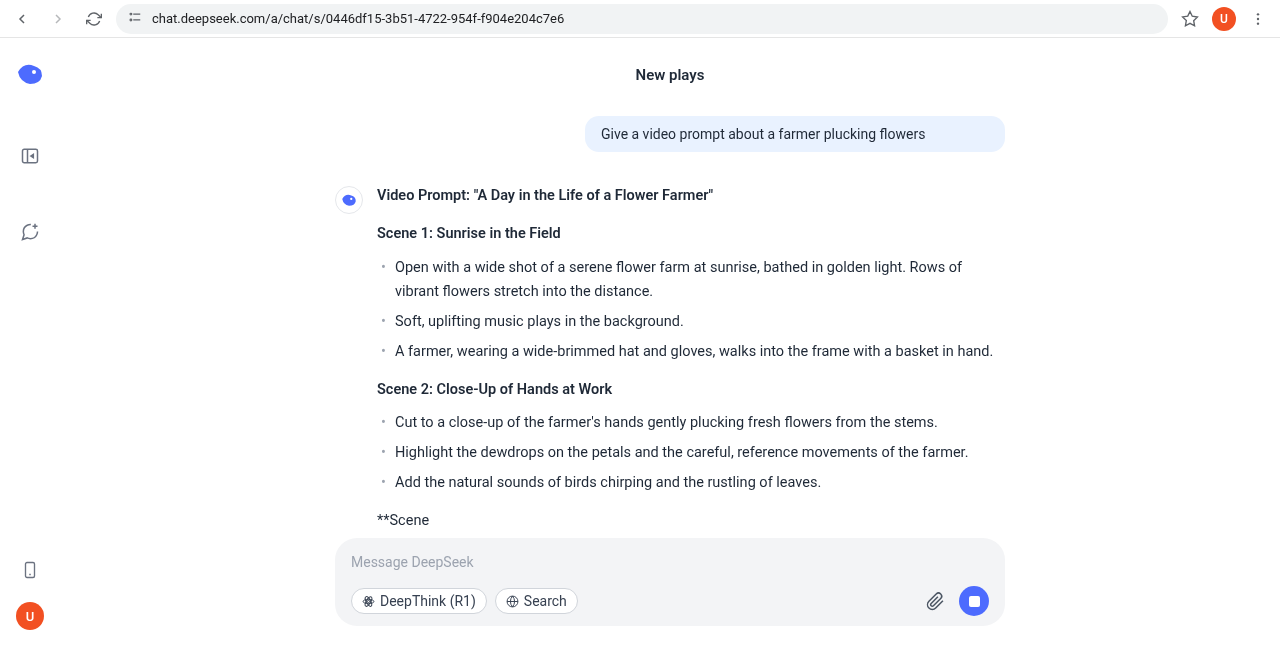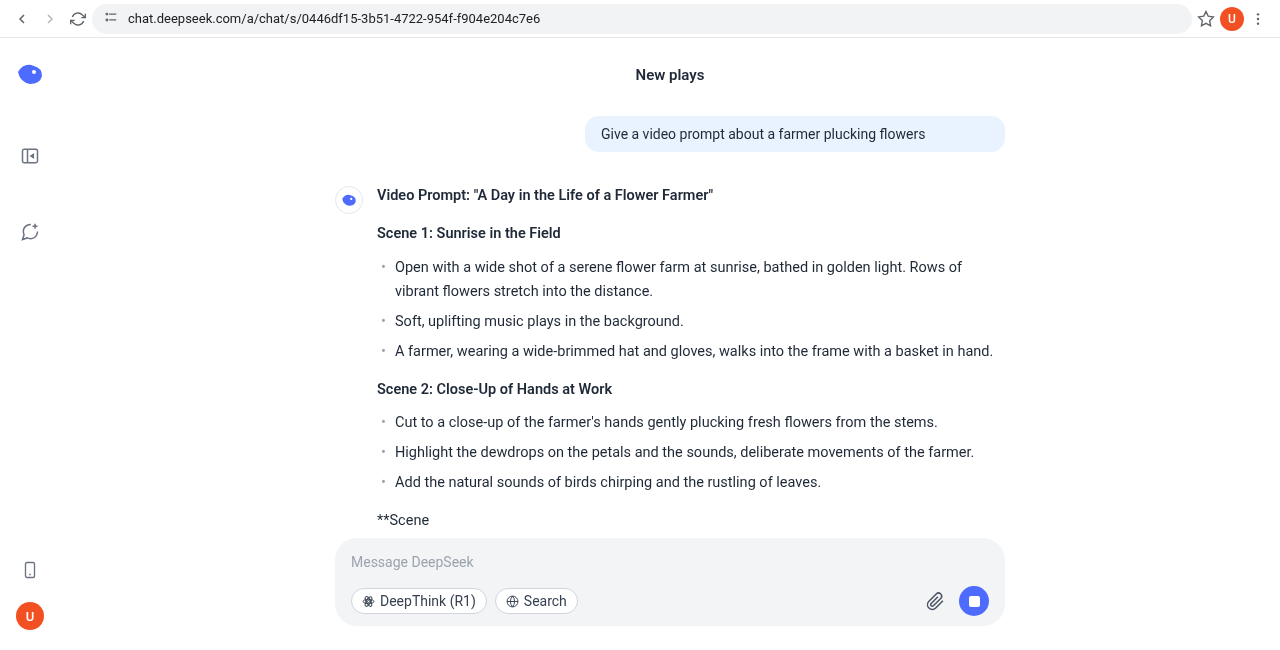--- a/index.html
+++ b/index.html
@@ -1,17 +1,17 @@
 <!DOCTYPE html>
 <html><head>
   <meta charset="utf-8">
   <style>
     * { margin:0; padding:0; box-sizing:border-box; font-family:-apple-system,BlinkMacSystemFont,"Segoe UI",Roboto,sans-serif; }
     body { width:1280px; height:650px; overflow:hidden; background:#fff; }
-    .browser-bar { height:38px; display:flex; align-items:center; padding:0 8px; border-bottom:1px solid #e5e5e5; }
+    .browser-bar { height:38px; display:flex; align-items:center; padding:0 8px; gap:8px; border-bottom:1px solid #e5e5e5; }
     .nav-btn { width:28px; height:28px; display:flex; align-items:center; justify-content:center; border-radius:50%; cursor:pointer; color:#5f6368; }
     .url-bar { flex:1; height:30px; background:#f1f3f4; border-radius:15px; display:flex; align-items:center; padding:0 12px; gap:10px; font-size:13px; color:#202124; }
     .url-icon { color:#5f6368; }
     .star-btn, .menu-btn { width:28px; height:28px; display:flex; align-items:center; justify-content:center; color:#5f6368; cursor:pointer; }
     .avatar-small { width:24px; height:24px; border-radius:50%; background:#f25022; color:#fff; display:flex; align-items:center; justify-content:center; font-size:12px; font-weight:500; }
     .app { display:flex; height:612px; }
     .sidebar { width:60px; display:flex; flex-direction:column; align-items:center; padding-top:20px; gap:20px; }
     .logo { width:32px; height:32px; }
     .sidebar-icon { width:36px; height:36px; display:flex; align-items:center; justify-content:center; color:#6b7280; cursor:pointer; border-radius:8px; }
     .sidebar-bottom { margin-top:auto; margin-bottom:20px; display:flex; flex-direction:column; align-items:center; gap:14px; }
@@ -133,21 +133,21 @@
           <div class="heading">Video Prompt: "A Day in the Life of a Flower Farmer"</div>
           <div class="scene">Scene 1: Sunrise in the Field</div>
           <ul>
             <li>Open with a wide shot of a serene flower farm at sunrise, bathed in golden light. Rows of vibrant flowers stretch into the distance.</li>
             <li>Soft, uplifting music plays in the background.</li>
             <li>A farmer, wearing a wide-brimmed hat and gloves, walks into the frame with a basket in hand.</li>
           </ul>
           <div class="scene">Scene 2: Close-Up of Hands at Work</div>
           <ul>
             <li>Cut to a close-up of the farmer's hands gently plucking fresh flowers from the stems.</li>
-            <li>Highlight the dewdrops on the petals and the sounds, deliberate movements of the farmer.</li>
+            <li>Highlight the dewdrops on the petals and the careful, reference movements of the farmer.</li>
             <li>Add the natural sounds of birds chirping and the rustling of leaves.</li>
           </ul>
           <div>**Scene</div>
         </div>
       </div>
     </div>
 
     <div class="input-area">
       <div class="input-box">
         <input class="input-field" placeholder="Message DeepSeek" style="">

